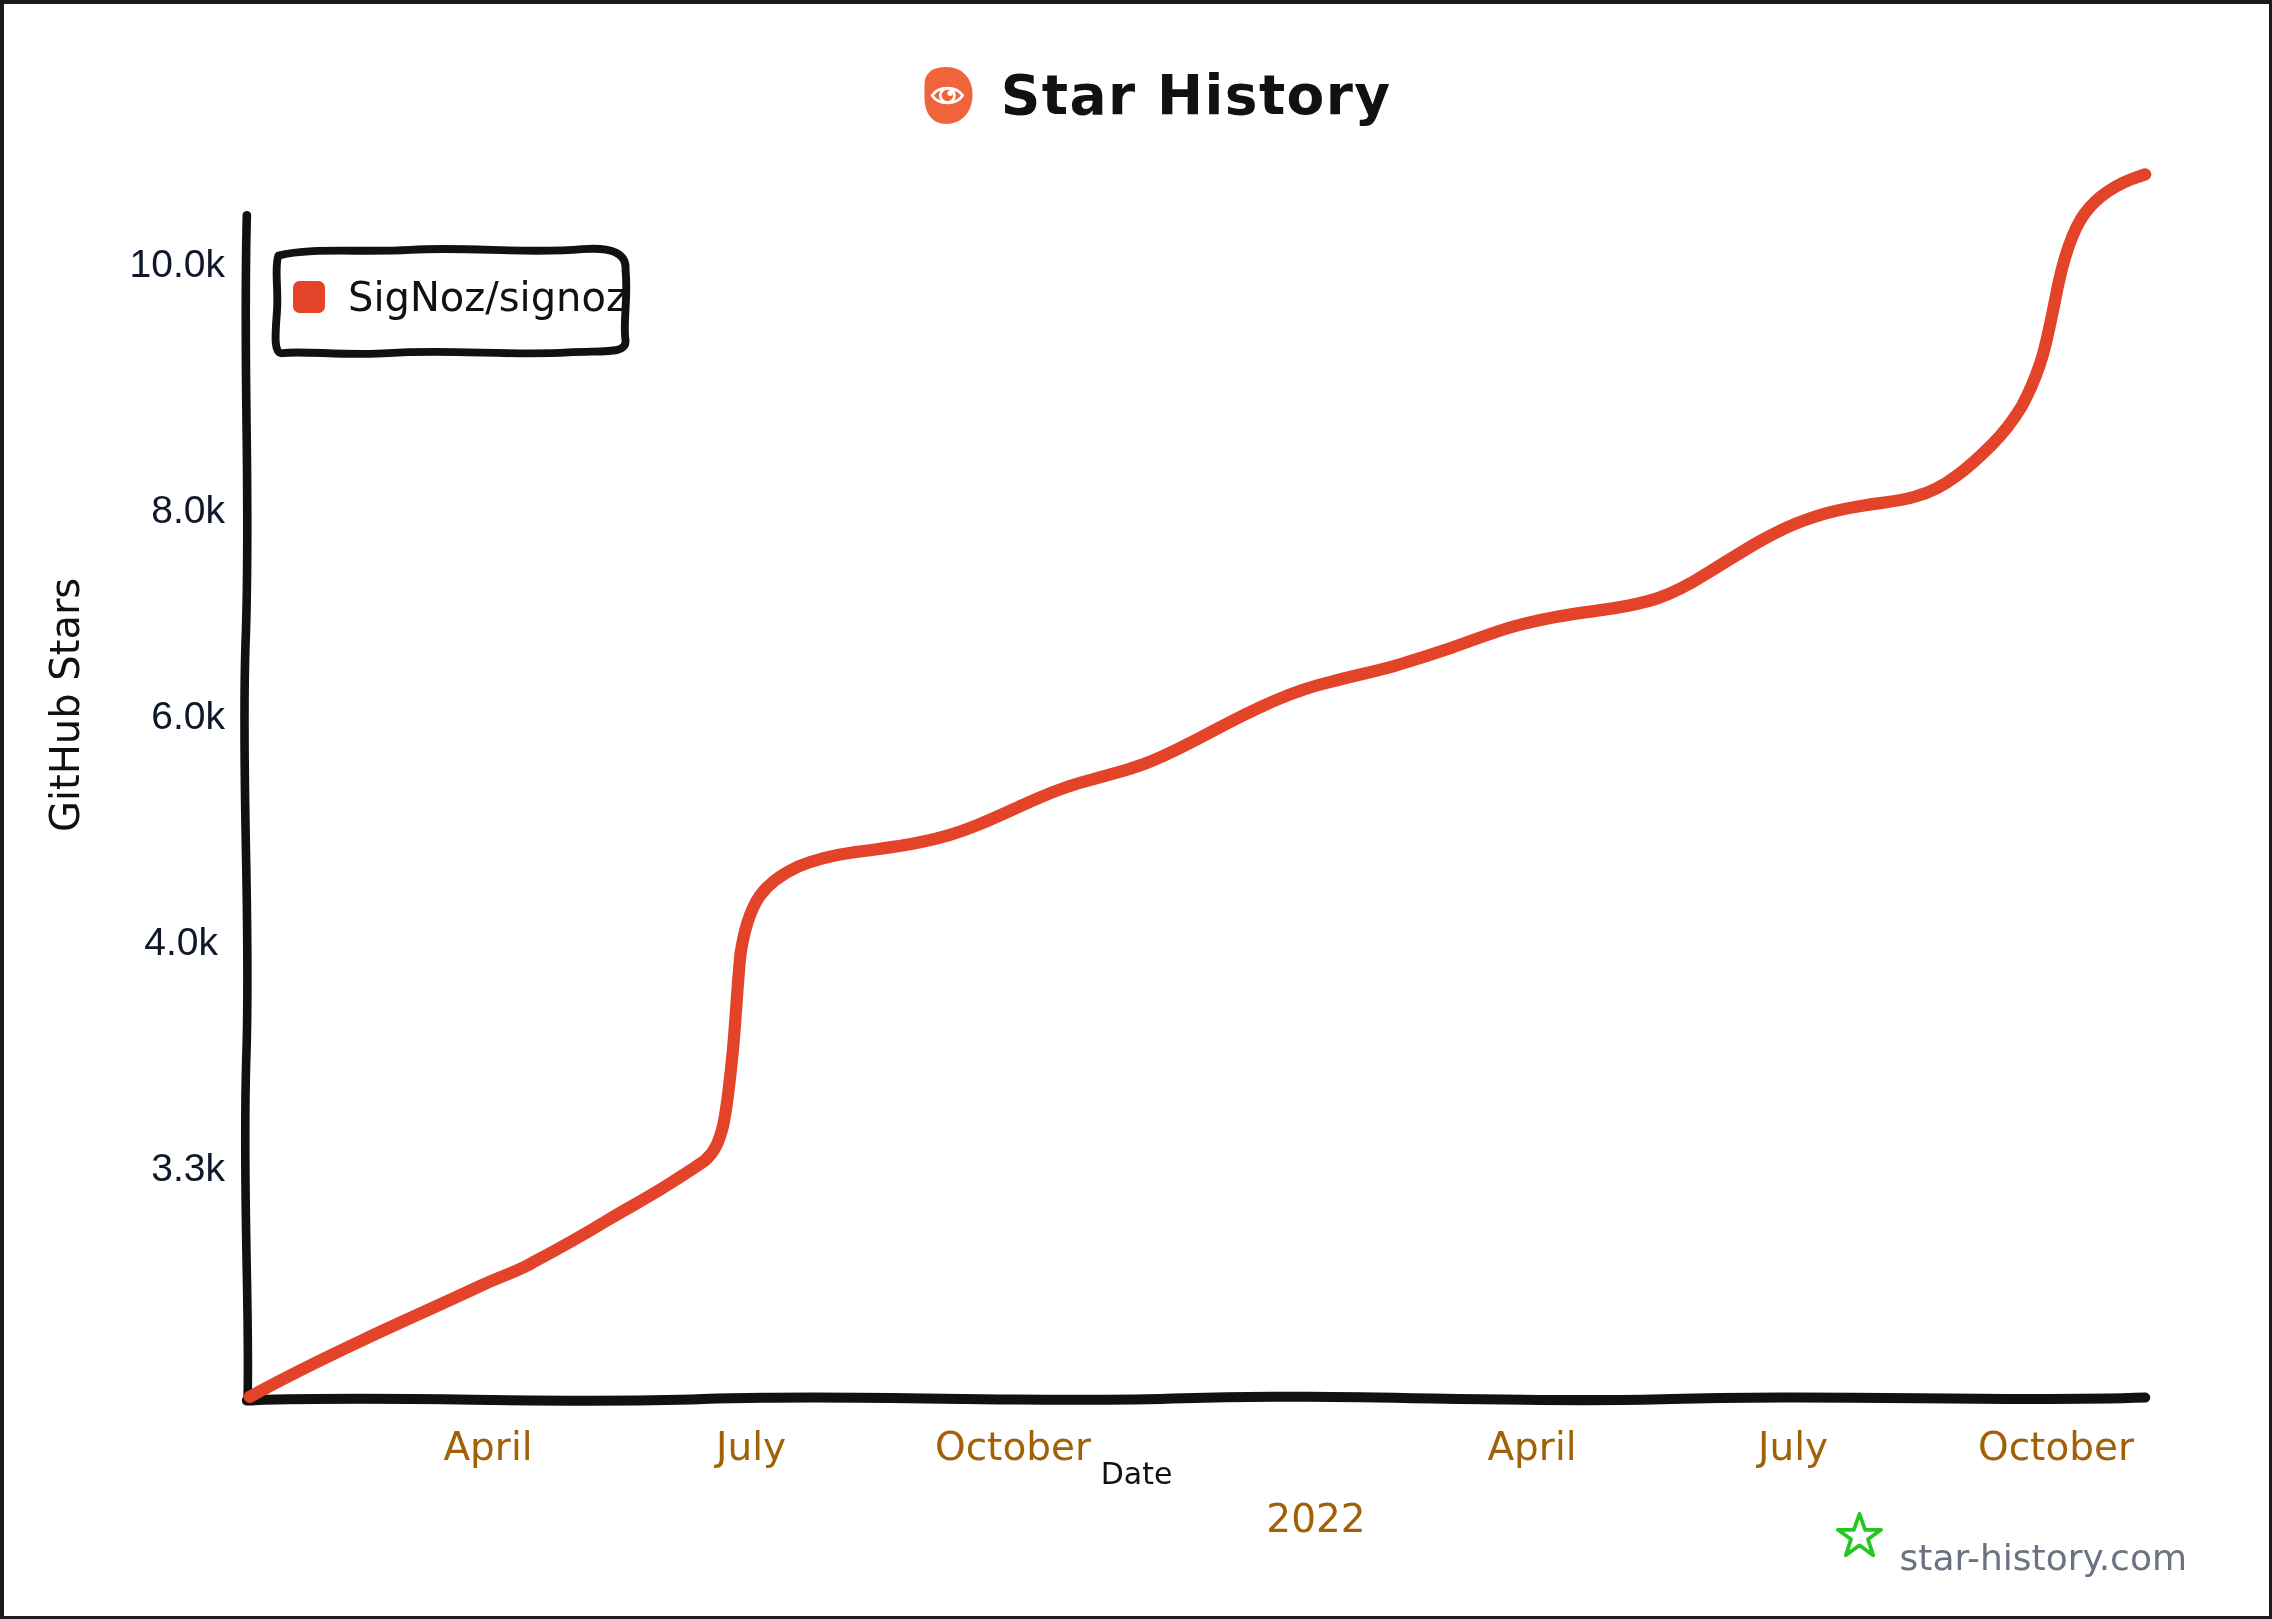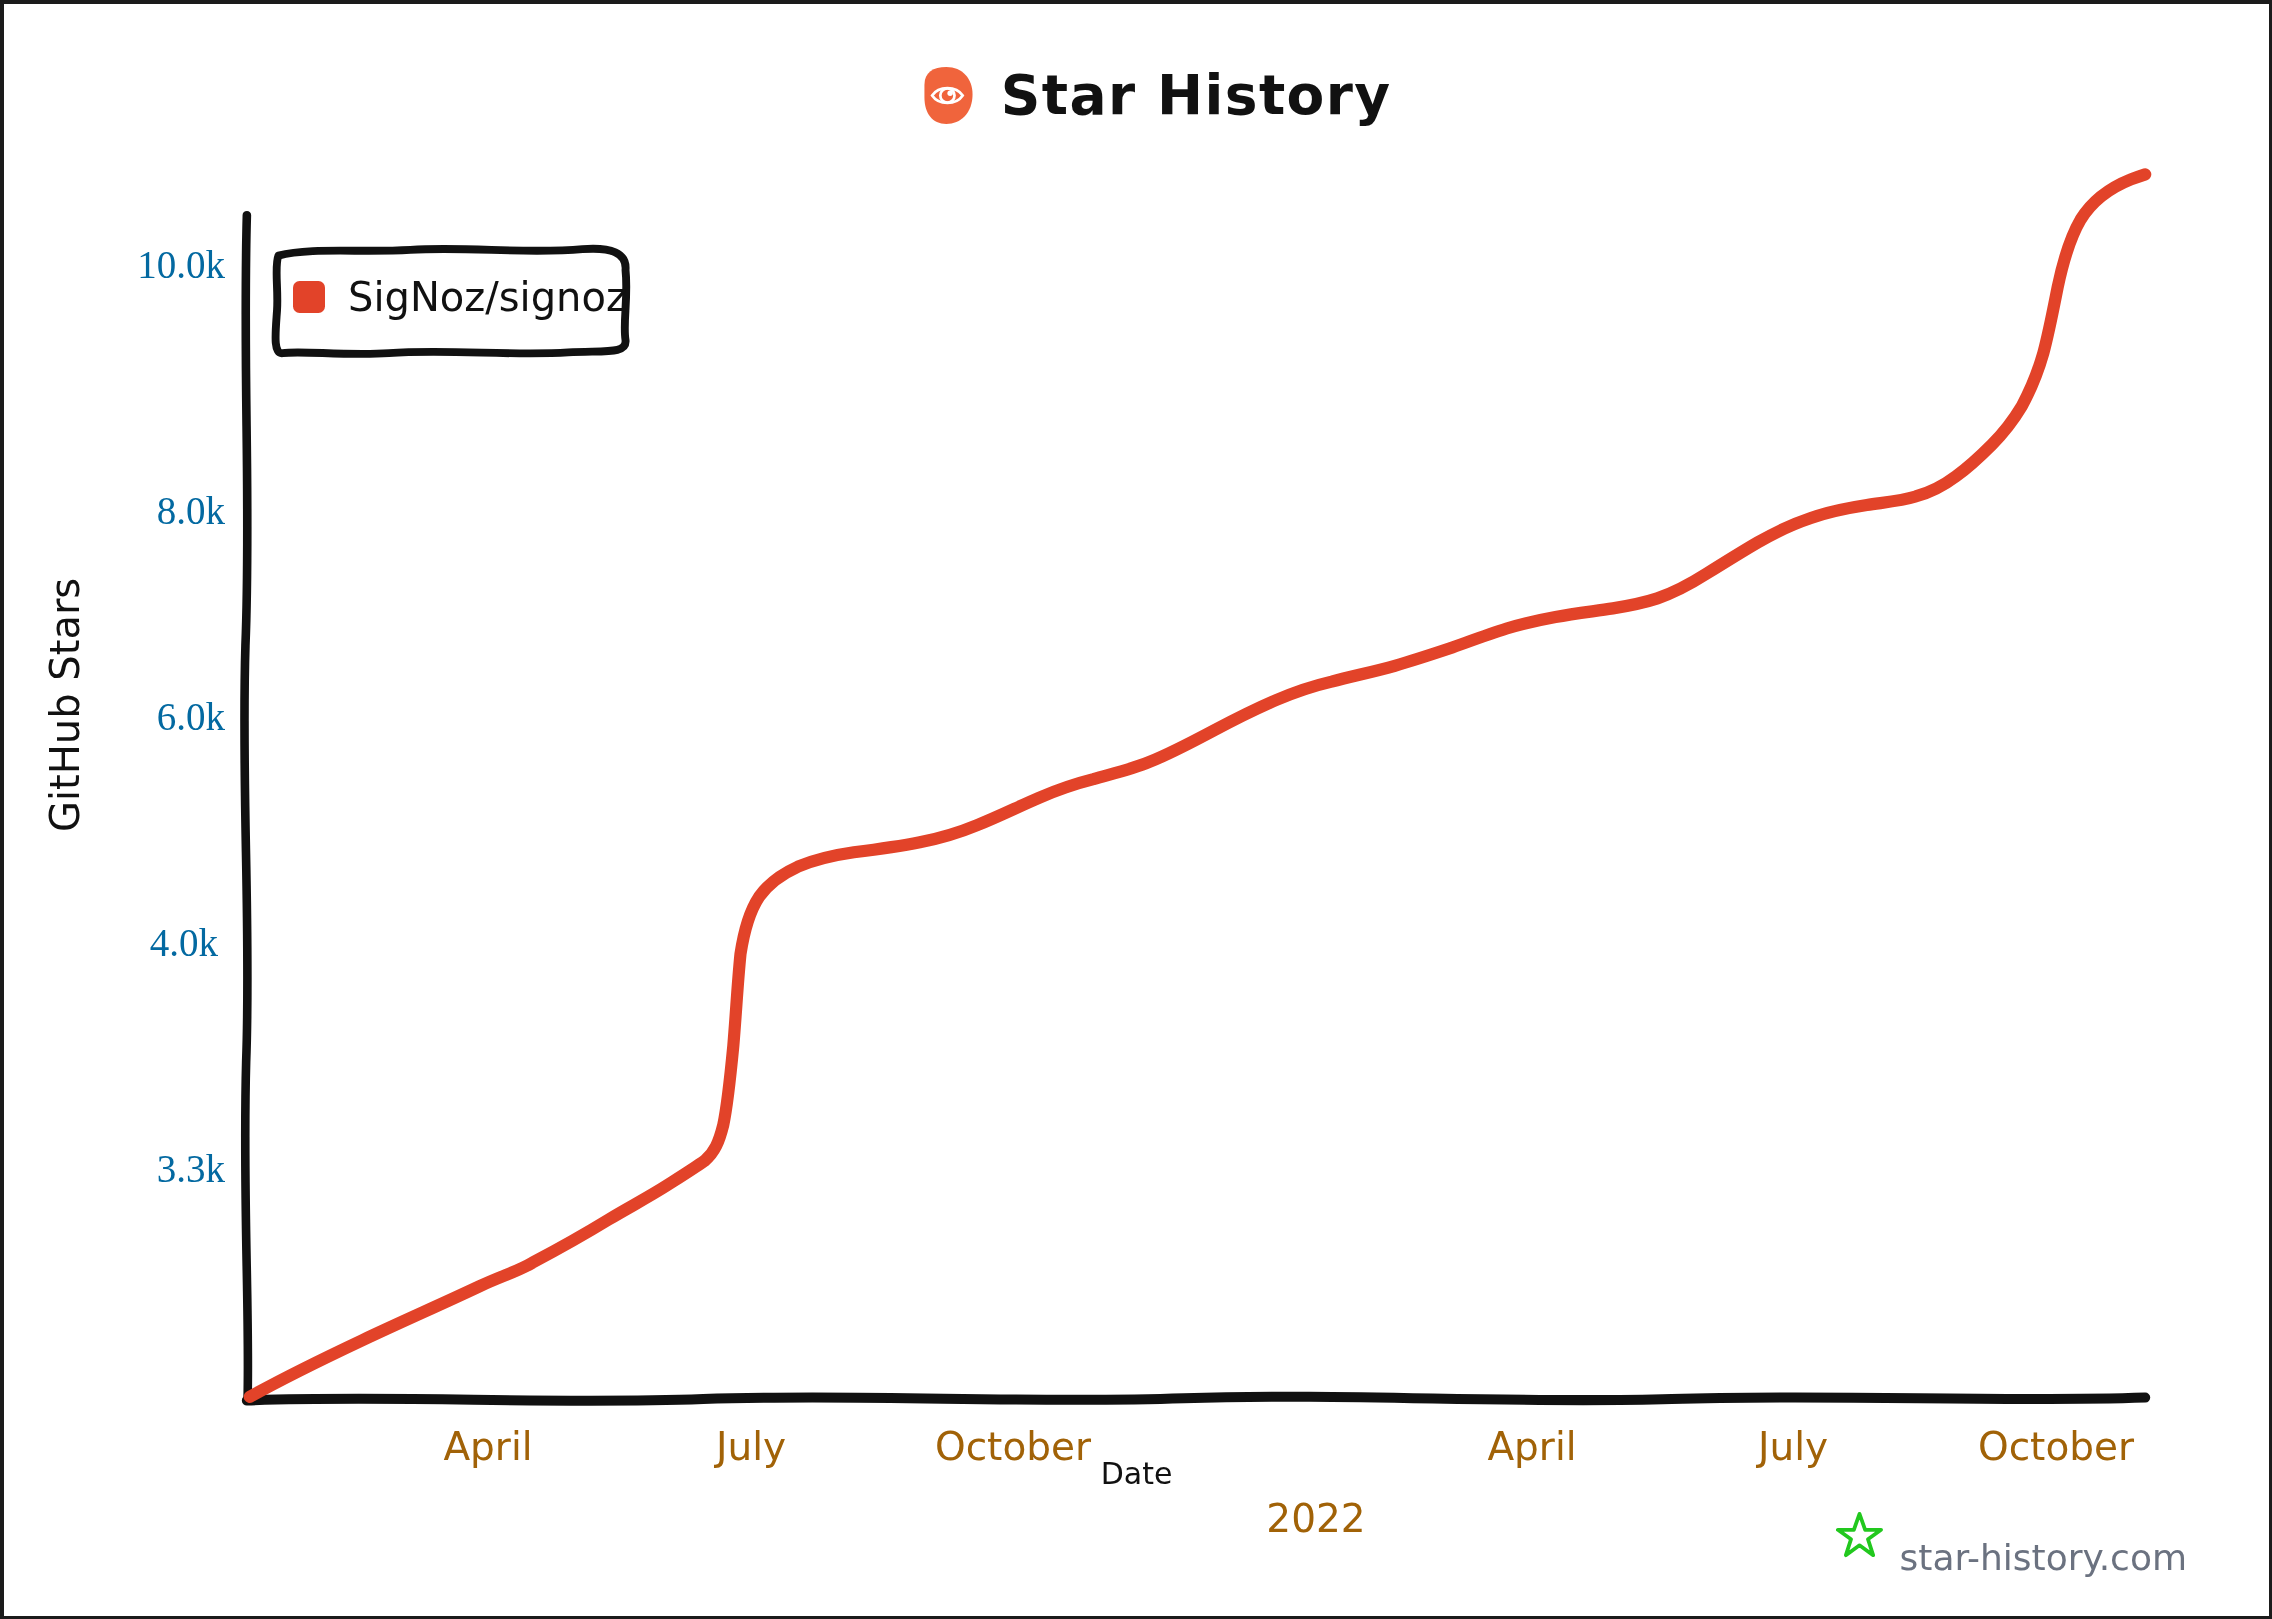--- a/index.html
+++ b/index.html
@@ -50,22 +50,22 @@
     width: 2273px;
     height: 1620px;
   }
 
   
   .ytick {
     position: absolute;
     right: 2159px;           
     text-align: right;
     font-size: 39px;
-    color: #0369a1;
-    font-family: Liberation Serif, serif;
+    color: #0f172a;
+    font-family: Liberation Sans, sans-serif;
     white-space: nowrap;
   }
   .xtick {
     position: absolute;
     text-align: center;
     font-size: 39px;
     color: #a16207;
     font-family: "DejaVu Sans", sans-serif;
     white-space: nowrap;
     transform: translateX(-50%);

